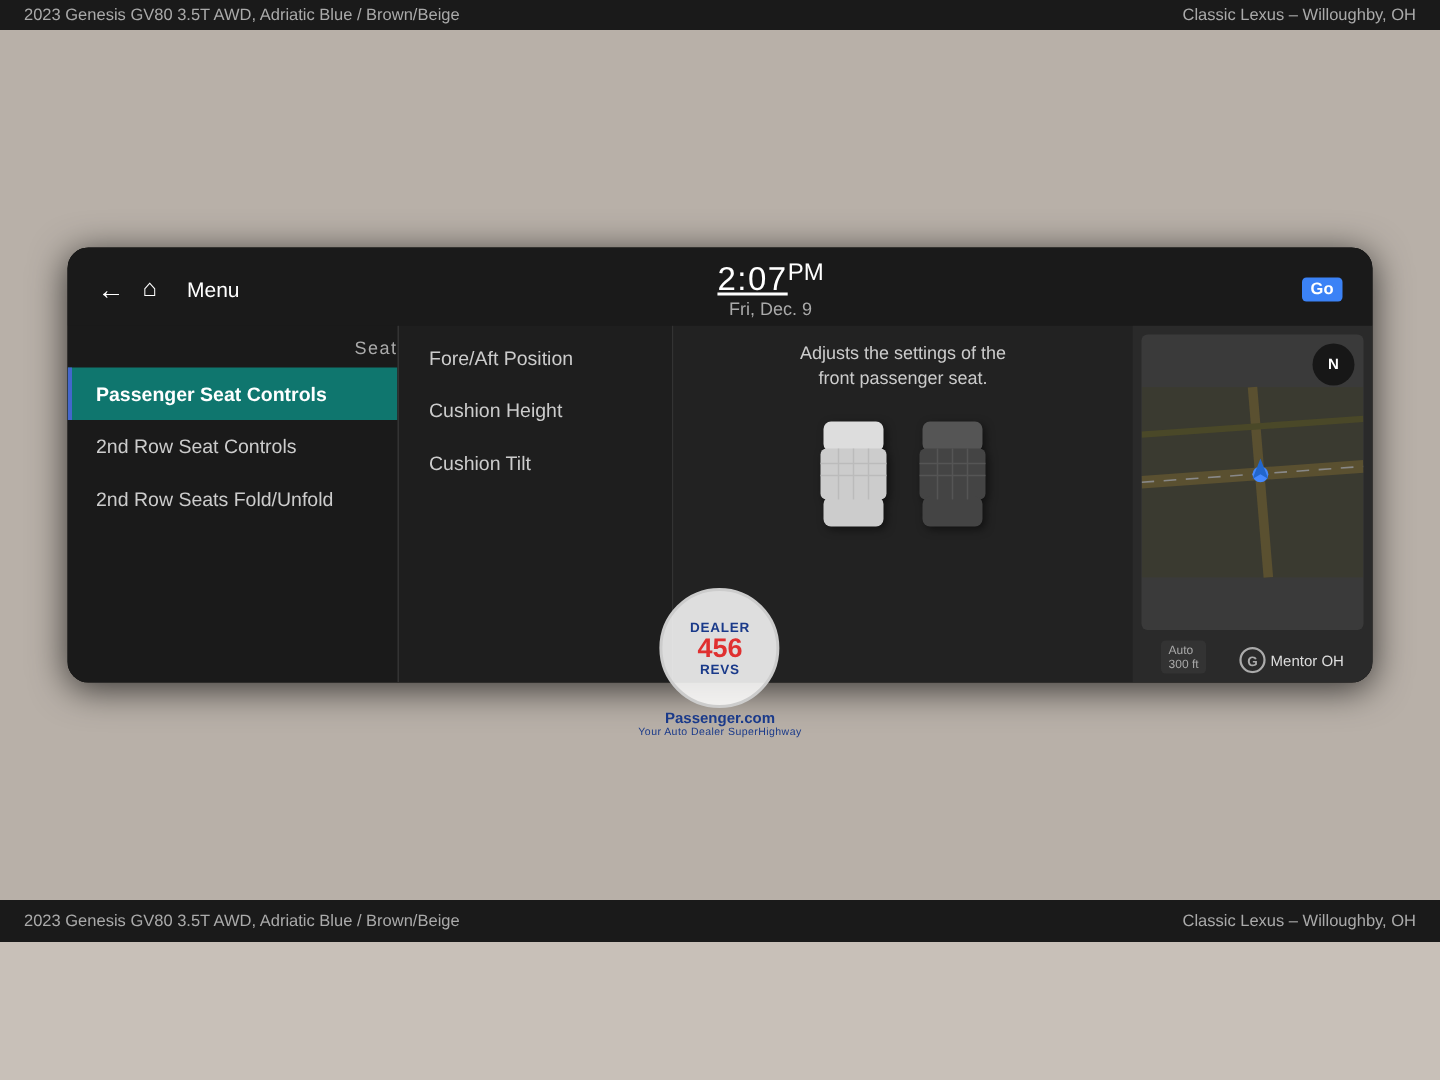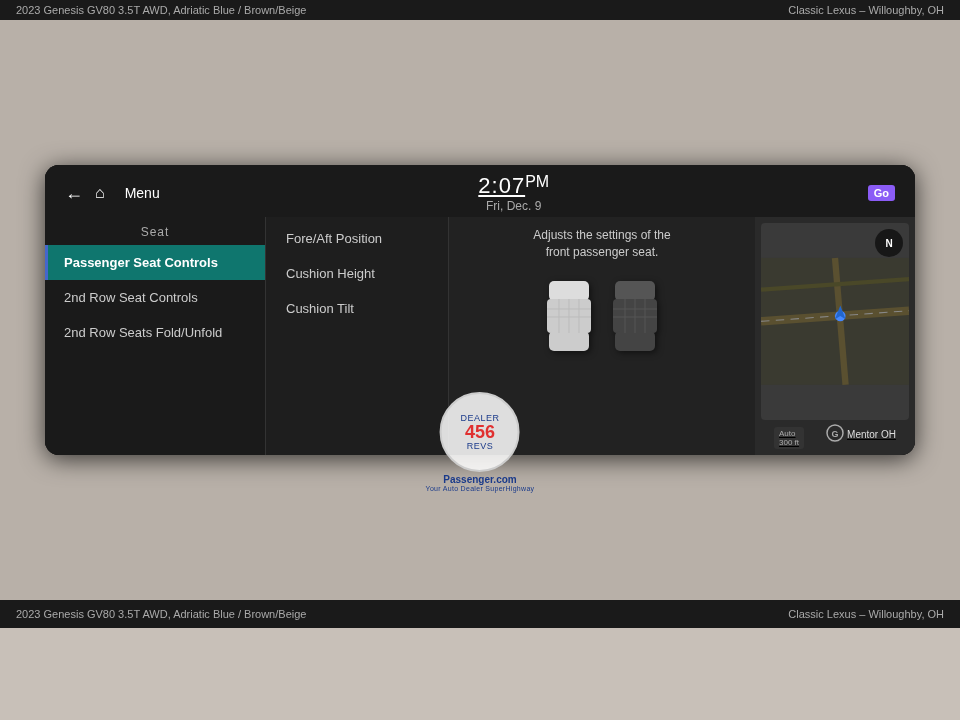--- a/index.html
+++ b/index.html
@@ -105,21 +105,21 @@
       color: #aaa;
       font-size: 12px;
       text-align: center;
     }
     .top-right-area {
       display: flex;
       align-items: center;
       gap: 8px;
     }
     .go-badge {
-      background: #8b5cf6;
+      background: #3b82f6;
       color: #fff;
       font-size: 11px;
       font-weight: bold;
       padding: 2px 6px;
       border-radius: 3px;
     }
 
     
     .content-area {
       display: flex;
@@ -130,21 +130,21 @@
     
     .left-menu {
       width: 220px;
       background: #1a1a1a;
       padding: 4px 0;
       flex-shrink: 0;
     }
     .menu-section-title {
       color: #aaa;
       font-size: 12px;
-      text-align: center;
+      text-align: right;
       padding: 4px 0 6px;
       letter-spacing: 1px;
     }
     .menu-item {
       padding: 10px 16px;
       font-size: 13px;
       color: #ccc;
       cursor: pointer;
       border-left: 3px solid transparent;
     }
@@ -270,21 +270,21 @@
       height: 80px;
       display: flex;
       flex-direction: column;
       align-items: center;
       justify-content: center;
       border: 2px solid #ccc;
     }
     .watermark-top {
       color: #1a3a8a;
       font-size: 9px;
-      font-weight: normal;
+      font-weight: bold;
       letter-spacing: 0.5px;
     }
     .watermark-numbers {
       color: #e03030;
       font-size: 18px;
       font-weight: 900;
       line-height: 1;
     }
     .watermark-domain {
       color: #1a3a8a;
@@ -400,21 +400,21 @@
               <line x1="70" y1="0" x2="80" y2="120" stroke="#5a5030" stroke-width="6"></line>
               <line x1="0" y1="30" x2="140" y2="20" stroke="#4a4828" stroke-width="4"></line>
 
               <line x1="0" y1="60" x2="140" y2="50" stroke="#888" stroke-width="1" stroke-dasharray="8,6"></line>
 
               <circle cx="75" cy="55" r="5" fill="#4488ff"></circle>
               <polygon points="75,45 80,58 75,55 70,58" fill="#2266cc"></polygon>
             </svg>
             <div class="compass">N</div>
           </div>
-          <div style="display:flex; align-items:flex-start; gap:22px; margin-top:4px;text-decoration:underline;">
+          <div style="display:flex; align-items:flex-end; gap:22px; margin-top:4px;">
             <div class="auto-btn">Auto<br>300 ft</div>
             <div style="display:flex;align-items:center;gap:3px;">
 
               <svg width="18" height="18" viewBox="0 0 18 18">
                 <circle cx="9" cy="9" r="8" fill="none" stroke="#aaa" stroke-width="1.5"></circle>
                 <text x="9" y="13" text-anchor="middle" fill="#aaa" font-size="9" font-weight="bold">G</text>
               </svg>
               <span class="location-label">Mentor OH</span>
             </div>
           </div>

